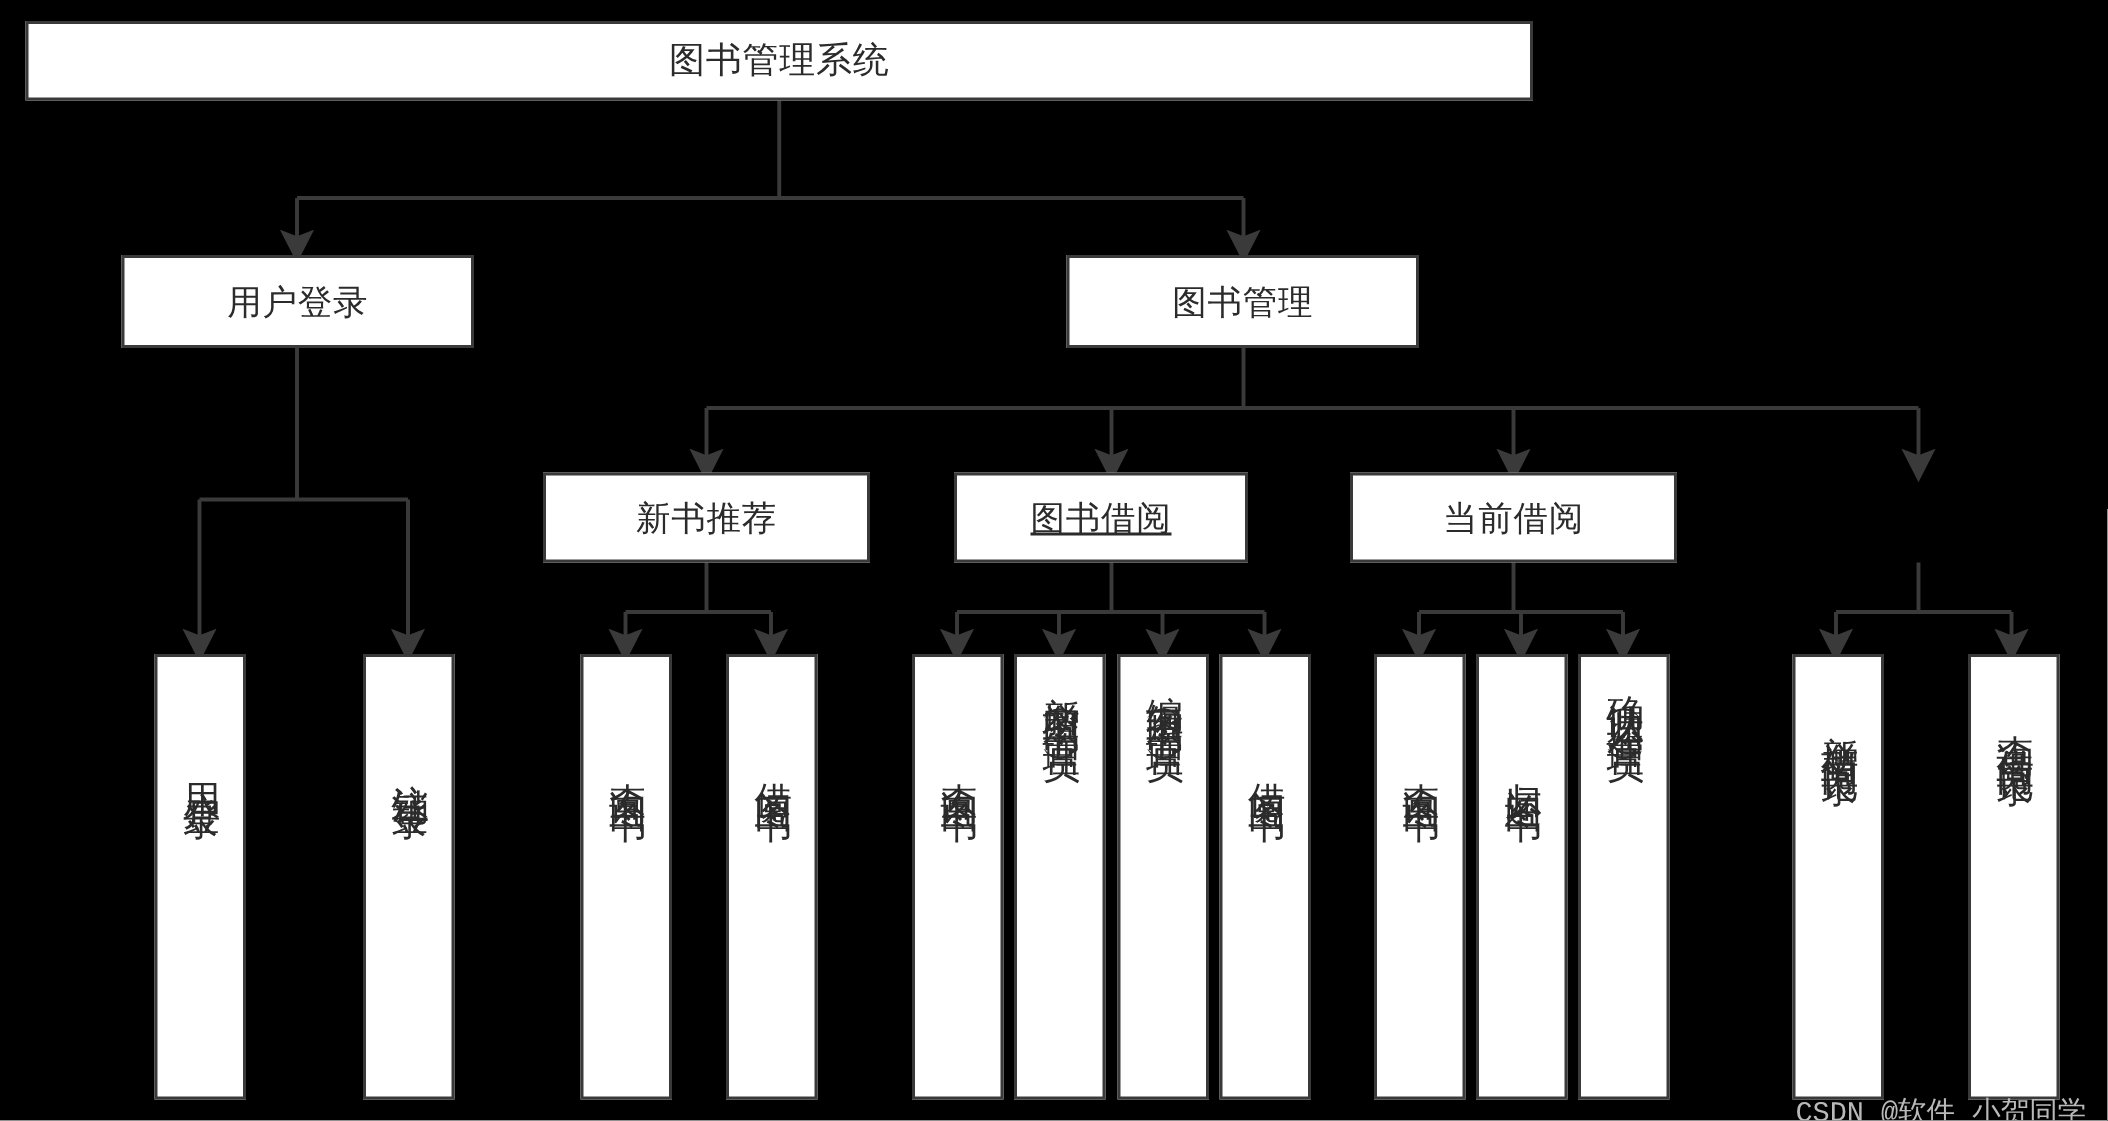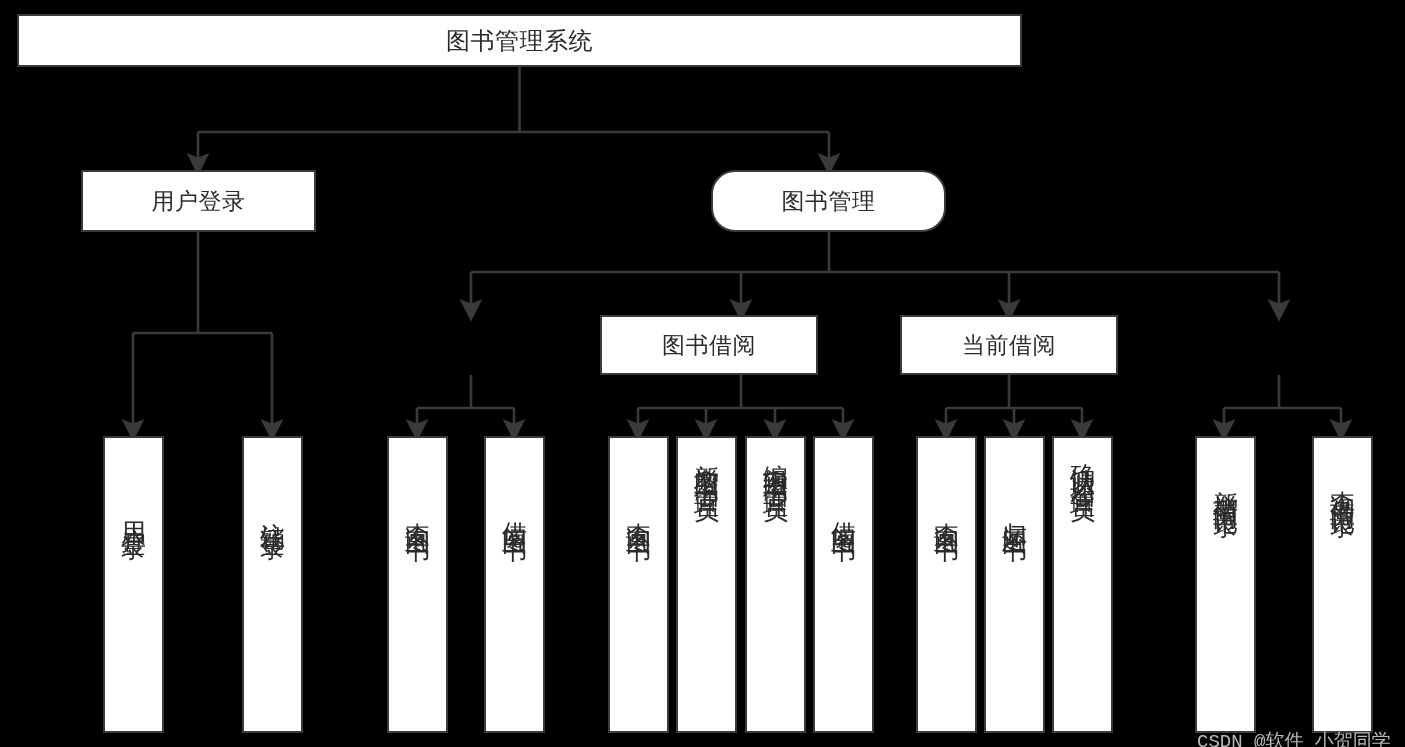--- a/index.html
+++ b/index.html
@@ -125,25 +125,28 @@
     </g>
   </svg>
 
   <div class="node horizontal root" style="left:17px; top:14px; width:1005px; height:53px;">
     <span class="label">图书管理系统</span>
   </div>
 
   <div class="node horizontal" style="left:81px; top:170px; width:235px; height:62px;">
     <span class="label">用户登录</span>
   </div>
-  <div class="node horizontal" style="left:711px; top:170px; width:235px; height:62px;border-radius:24px;">
+  <div class="node horizontal" style="left:711px; top:170px; width:235px; height:62px;">
     <span class="label">图书管理</span>
   </div>
 
-  <div class="node horizontal" style="left:600px; top:315px; width:218px; height:60px;">
+  <div class="node horizontal" style="left:362px; top:315px; width:218px; height:60px;">
+    <span class="label">新书推荐</span>
+  </div>
+  <div class="node horizontal" style="left:636px; top:315px; width:196px; height:60px;text-decoration:underline;">
     <span class="label">图书借阅</span>
   </div>
   <div class="node horizontal" style="left:900px; top:315px; width:218px; height:60px;text-align:right;">
     <span class="label">当前借阅</span>
   </div>
 
   <div class="node vertical" style="left:103px; top:436px; width:61px; height:297px; padding-top:64px;">
     <span class="label">用户登录</span>
   </div>
   <div class="node vertical" style="left:242px; top:436px; width:61px; height:297px; padding-top:64px;">

